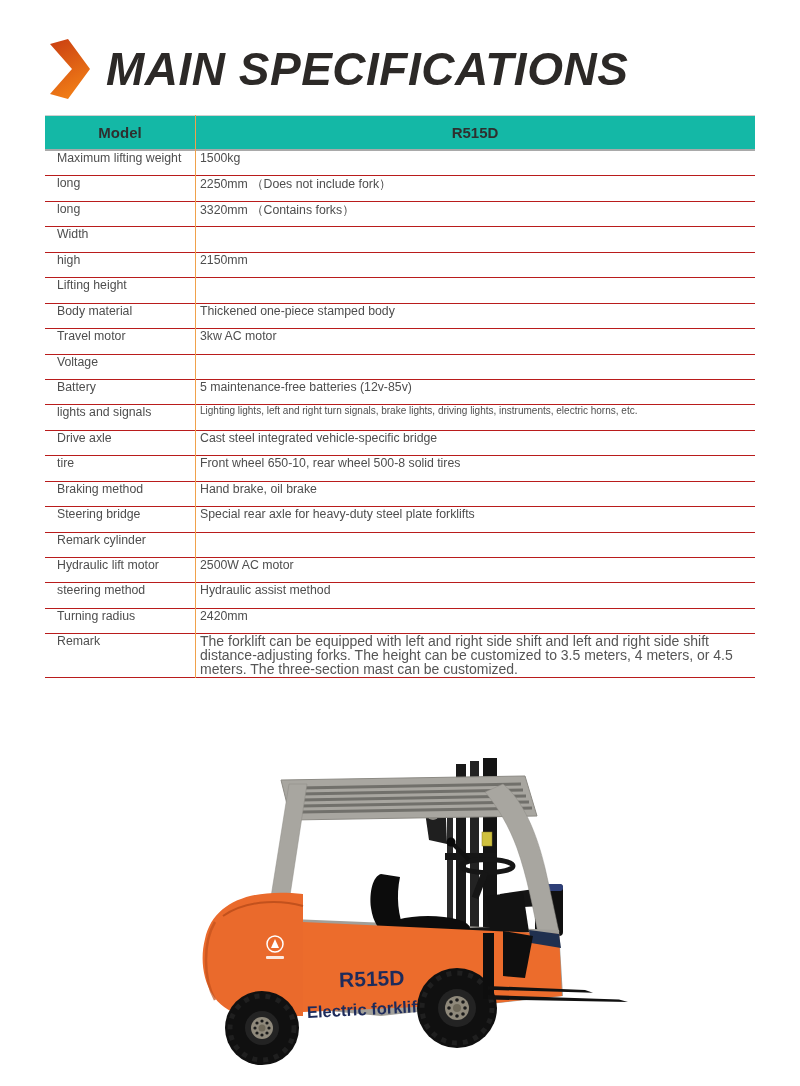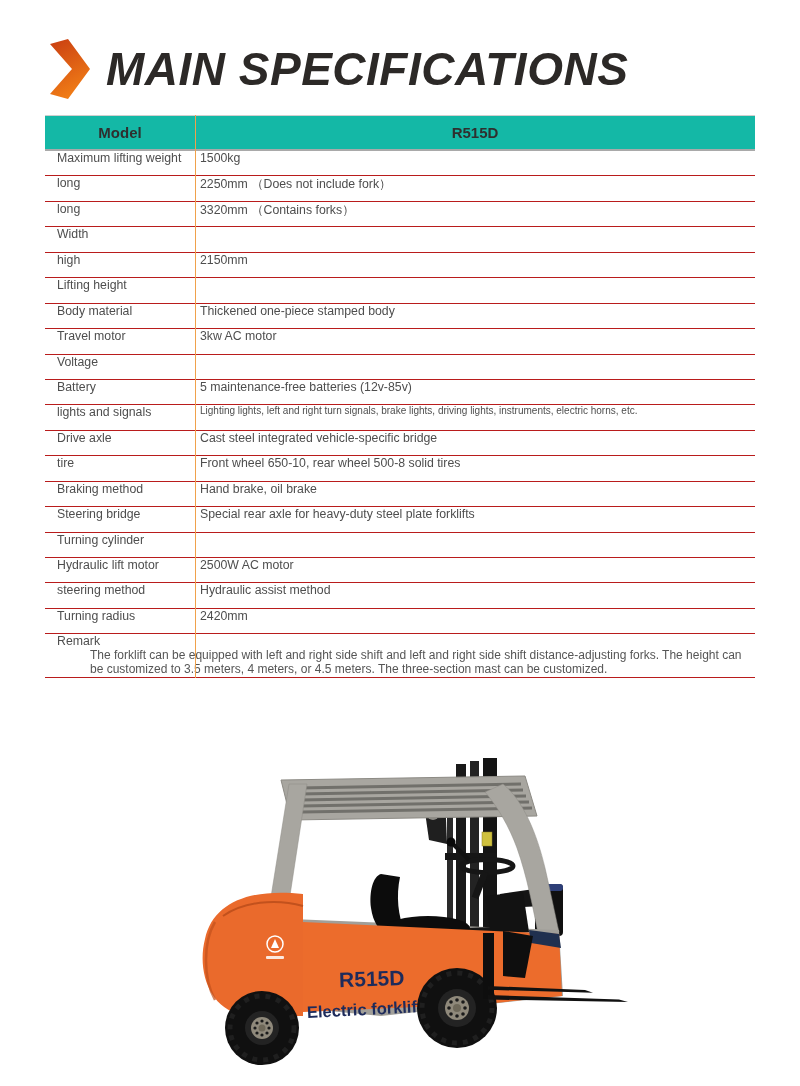--- a/index.html
+++ b/index.html
@@ -17,22 +17,22 @@
   .spec-table { position:absolute; left:45px; top:115px; width:710px; }
   .col-divider { position:absolute; left:150px; top:0; bottom:0; width:1px; background:#F0A14B; z-index:2; }
   .thead { display:flex; height:36px; background:#14b8a6; border-top:1px solid #cfcfcf; border-bottom:2px solid #a9a9a9; }
   .hcell { display:flex; align-items:center; justify-content:center; font-weight:bold; font-size:15px; color:#2f2f2f; }
   .hcell.model { width:150px; }
   .hcell.value { flex:1; }
   .trow { display:flex; align-items:flex-start; height:25.45px; border-bottom:1px solid #b91c1c; }
   .label-cell { width:150px; padding-left:12px; font-size:12.3px; color:#4e4e4e; white-space:nowrap; overflow:hidden; }
   .value-cell { flex:1; padding-left:5px; font-size:12.3px; color:#4e4e4e; white-space:nowrap; overflow:hidden; }
   .trow.small .value-cell { font-size:10px; }
-  .trow.tall { height:44px;flex-direction:column; }
-  .trow.tall .value-cell { white-space:normal; font-size:12px; line-height:14px; padding-right:6px; color:#555555;margin-left:40px; }
+  .trow.tall { height:44px; }
+  .trow.tall .value-cell { white-space:normal; font-size:14px; line-height:14px; padding-right:6px; color:#555555; }
 
   
   .figure { position:absolute; left:185px; top:756px; width:450px; height:324px; }
   .figure svg { width:100%; height:100%; }
   .figure text { font-family:"Liberation Sans", sans-serif; font-weight:bold; fill:#1d2b5b; }
 </style>
 </head>
 <body>
 
 <div class="page">
@@ -108,21 +108,21 @@
         </div>
         <div class="trow">
           <div class="label-cell">Braking method</div>
           <div class="value-cell">Hand brake, oil brake</div>
         </div>
         <div class="trow">
           <div class="label-cell">Steering bridge</div>
           <div class="value-cell">Special rear axle for heavy-duty steel plate forklifts</div>
         </div>
         <div class="trow">
-          <div class="label-cell">Turning cylinder</div>
+          <div class="label-cell">Remark cylinder</div>
         </div>
         <div class="trow">
           <div class="label-cell">Hydraulic lift motor</div>
           <div class="value-cell">2500W AC motor</div>
         </div>
         <div class="trow">
           <div class="label-cell">steering method</div>
           <div class="value-cell">Hydraulic assist method</div>
         </div>
         <div class="trow">

